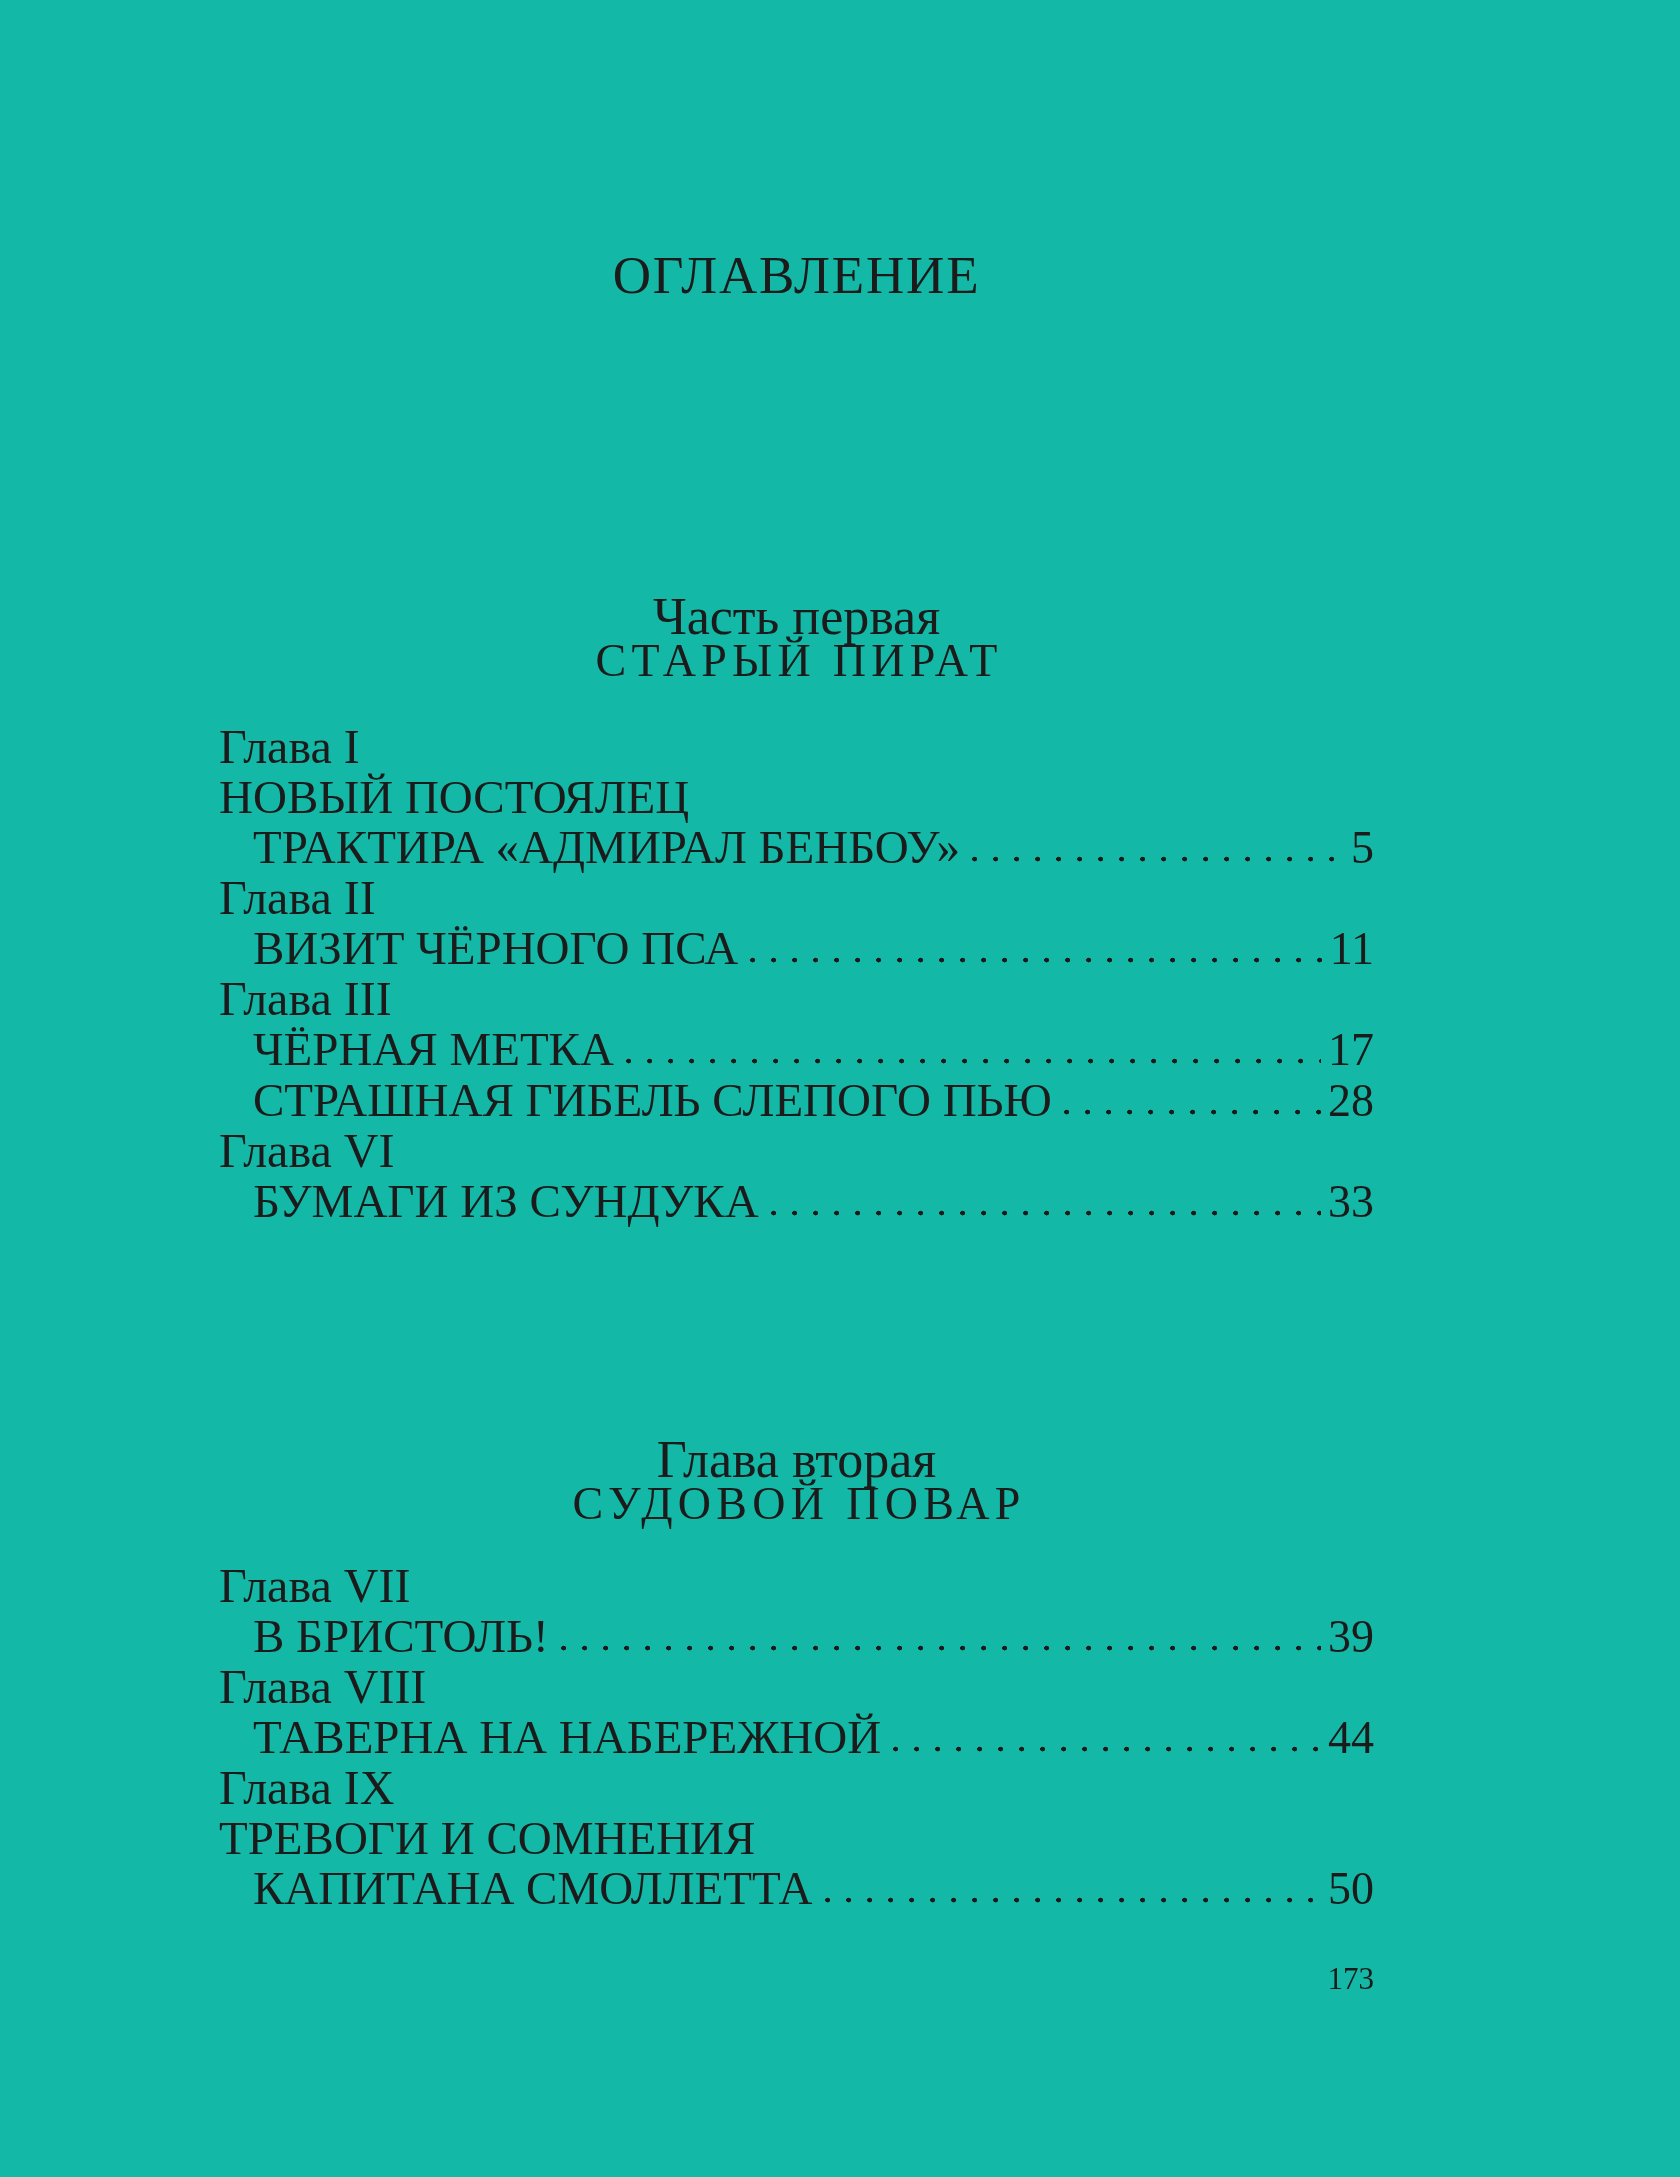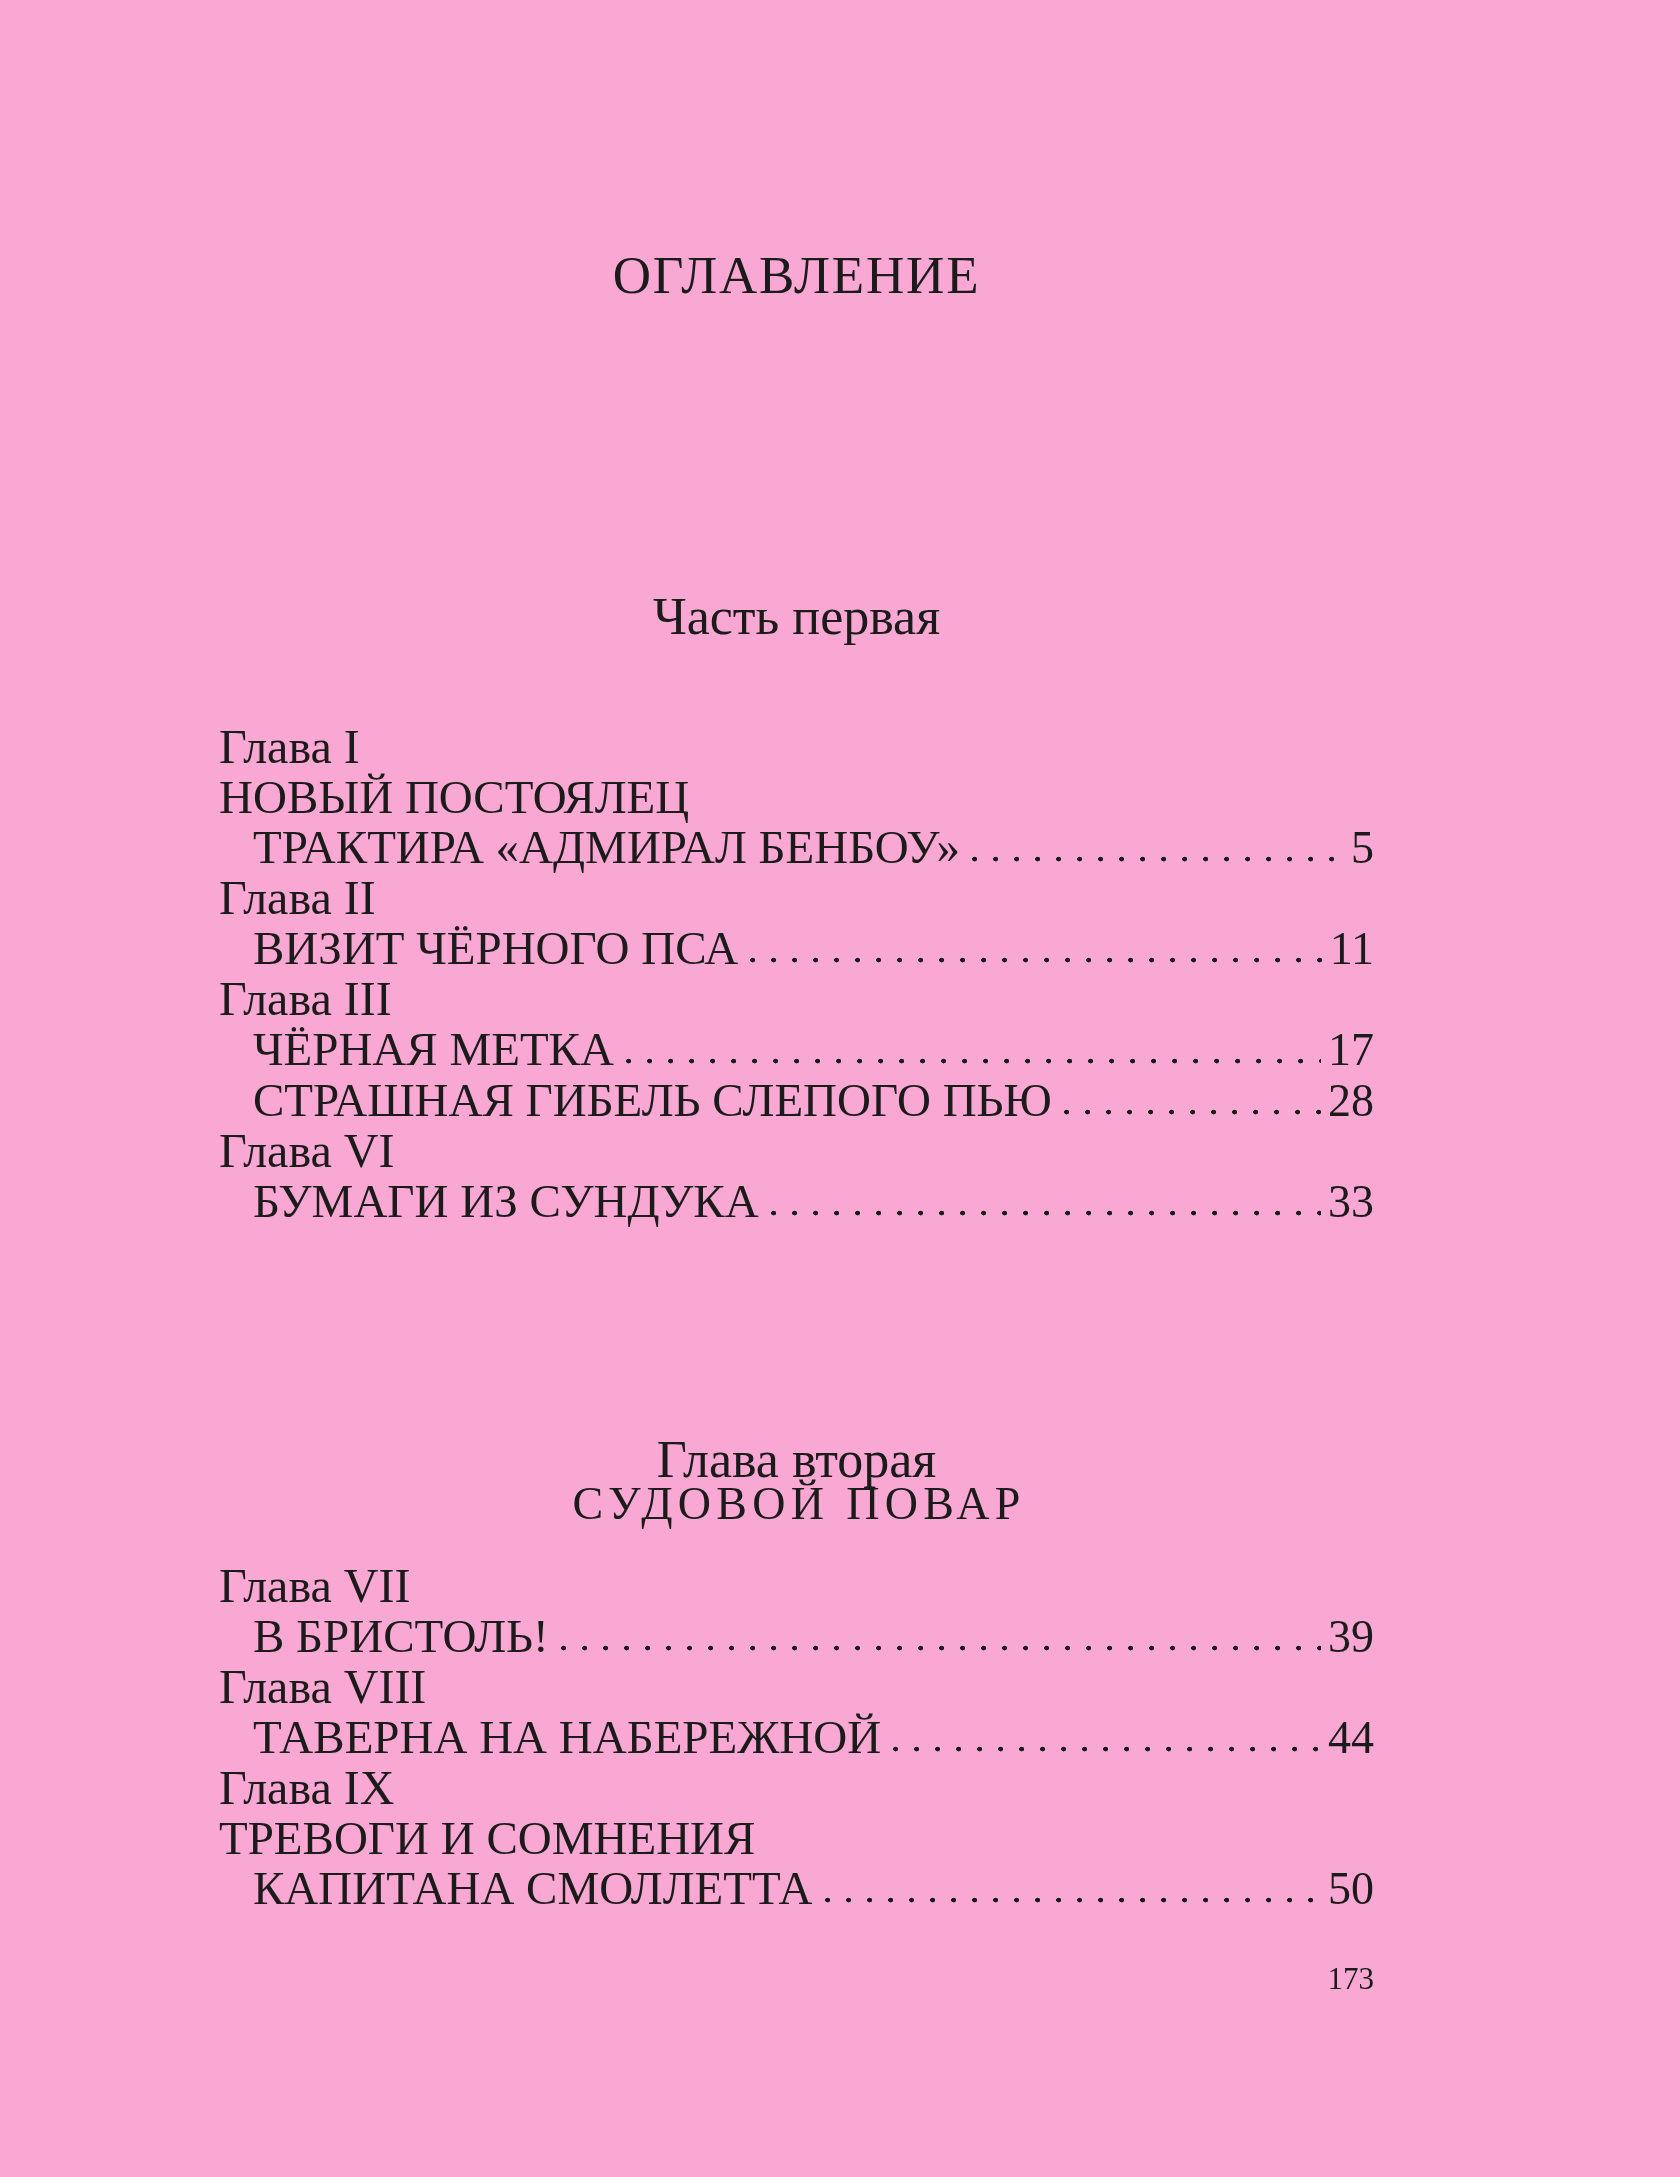--- a/index.html
+++ b/index.html
@@ -1,20 +1,20 @@
 <!DOCTYPE html>
 <html lang="ru" style="font-size:14px"><head>
 <meta charset="utf-8">
 <style>
   html, body { margin: 0; padding: 0; background: #e8e8e8; }
   .sheet {
     position: relative;
     width: 1680px;
     height: 2178px;
-    background: #f9a8d4;
+    background: #14b8a6;
     color: #1b1b1b;
     font-family: "Liberation Serif", "DejaVu Serif", serif;
     overflow: hidden;
   }
   .content-col {
     position: absolute;
     left: 219px;
     width: 1155px;
   }
   .toc-title {
@@ -90,20 +90,21 @@
 </style>
 </head>
 <body>
 
 <div class="sheet">
 
   <div class="content-col toc-title">ОГЛАВЛЕНИЕ</div>
 
   <div class="content-col part-heading part-heading-1">
     <div class="part-label">Часть первая</div>
+    <div class="part-title">СТАРЫЙ ПИРАТ</div>
   </div>
 
   <div class="content-col toc-list-1">
 
     <div>
       <div class="chapter-label">Глава I</div>
       <div class="title-line">НОВЫЙ ПОСТОЯЛЕЦ</div>
       <div class="title-line row">
         <span class="entry-text">ТРАКТИРА «АДМИРАЛ БЕНБОУ»</span>
         <span class="leader"></span>

